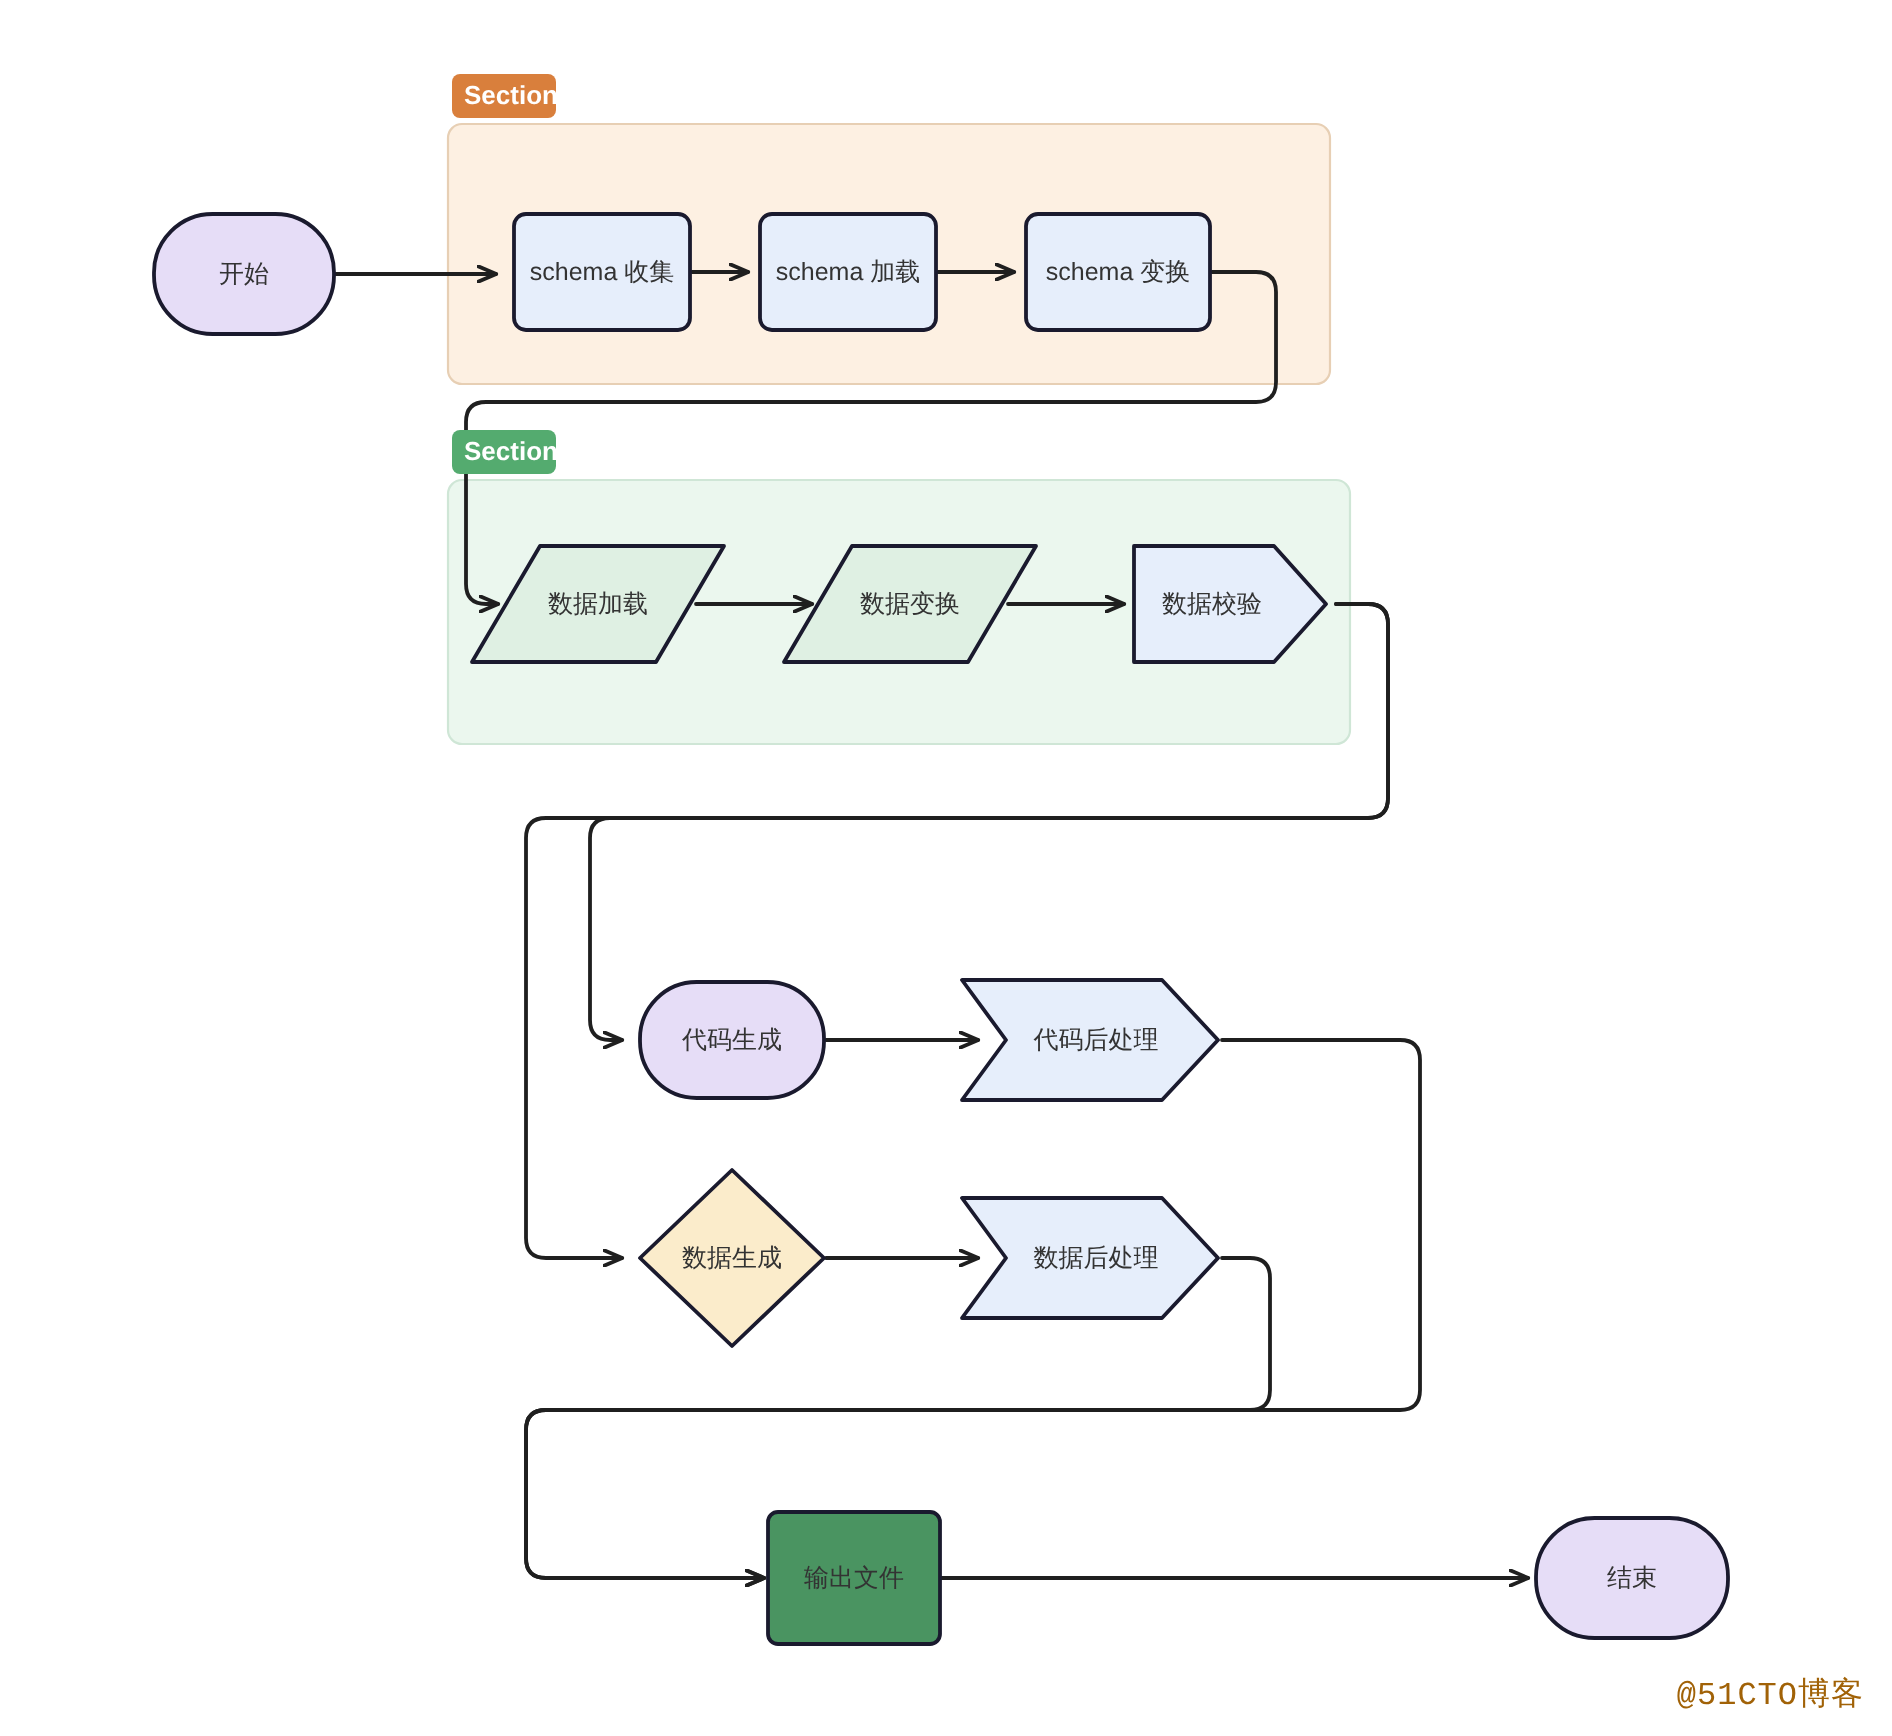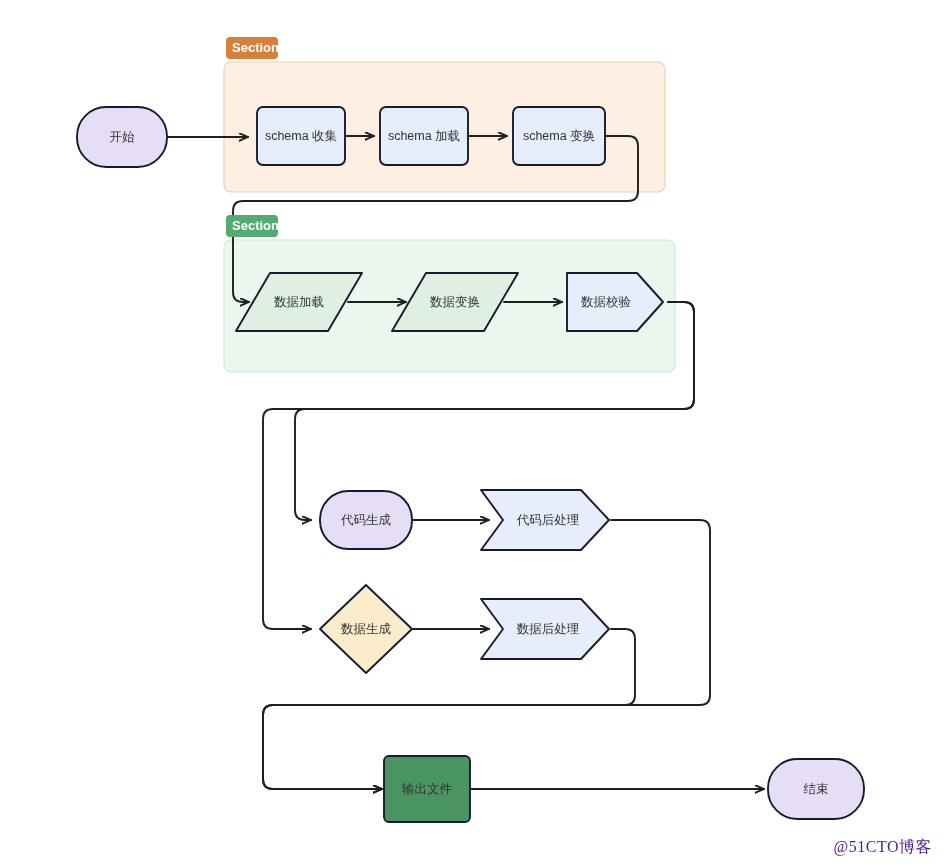--- a/index.html
+++ b/index.html
@@ -54,23 +54,23 @@
   }
   .section-box {
     fill-opacity: 1;
     stroke-width: 1.1;
   }
   .watermark {
     position: absolute;
     right: 14px;
     bottom: 10px;
     font-size: 16px;
-    color: #4c1d95;
+    color: #a16207;
     letter-spacing: 0.5px;
-    font-family: Liberation Serif, serif;
+    font-family: Liberation Mono, monospace;
     user-select: none;
   }
 </style>
 </head>
 <body>
 
 <div id="canvas">
   <svg id="flow-svg" viewBox="0 0 946 868">
     <defs>
       <marker id="arrowhead" markerWidth="11" markerHeight="9" refX="9.5" refY="4.5" orient="auto" markerUnits="userSpaceOnUse">

